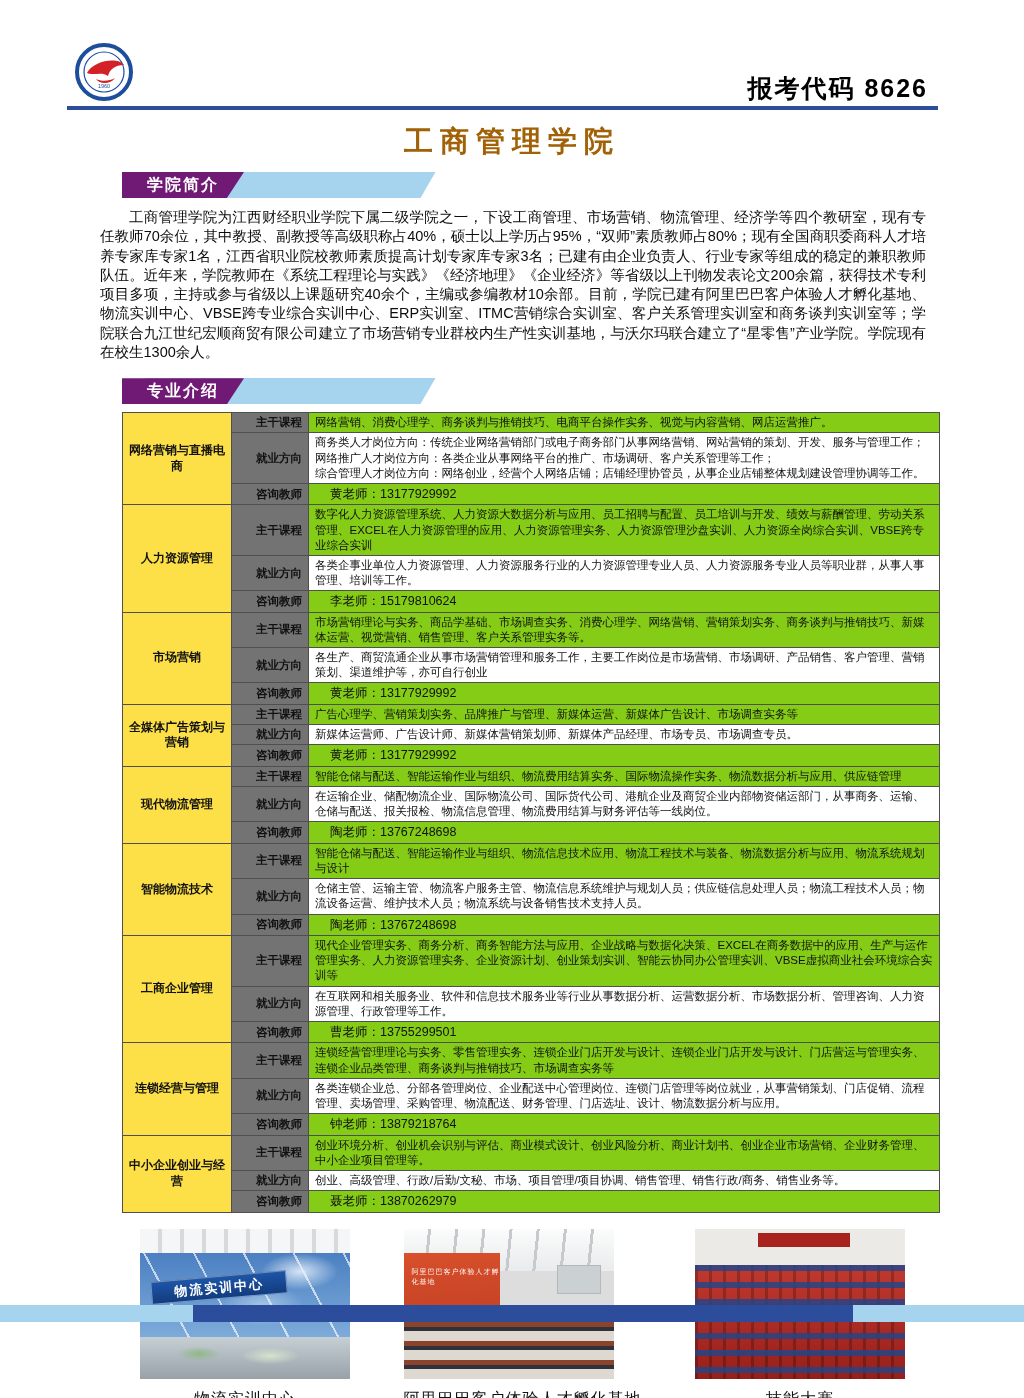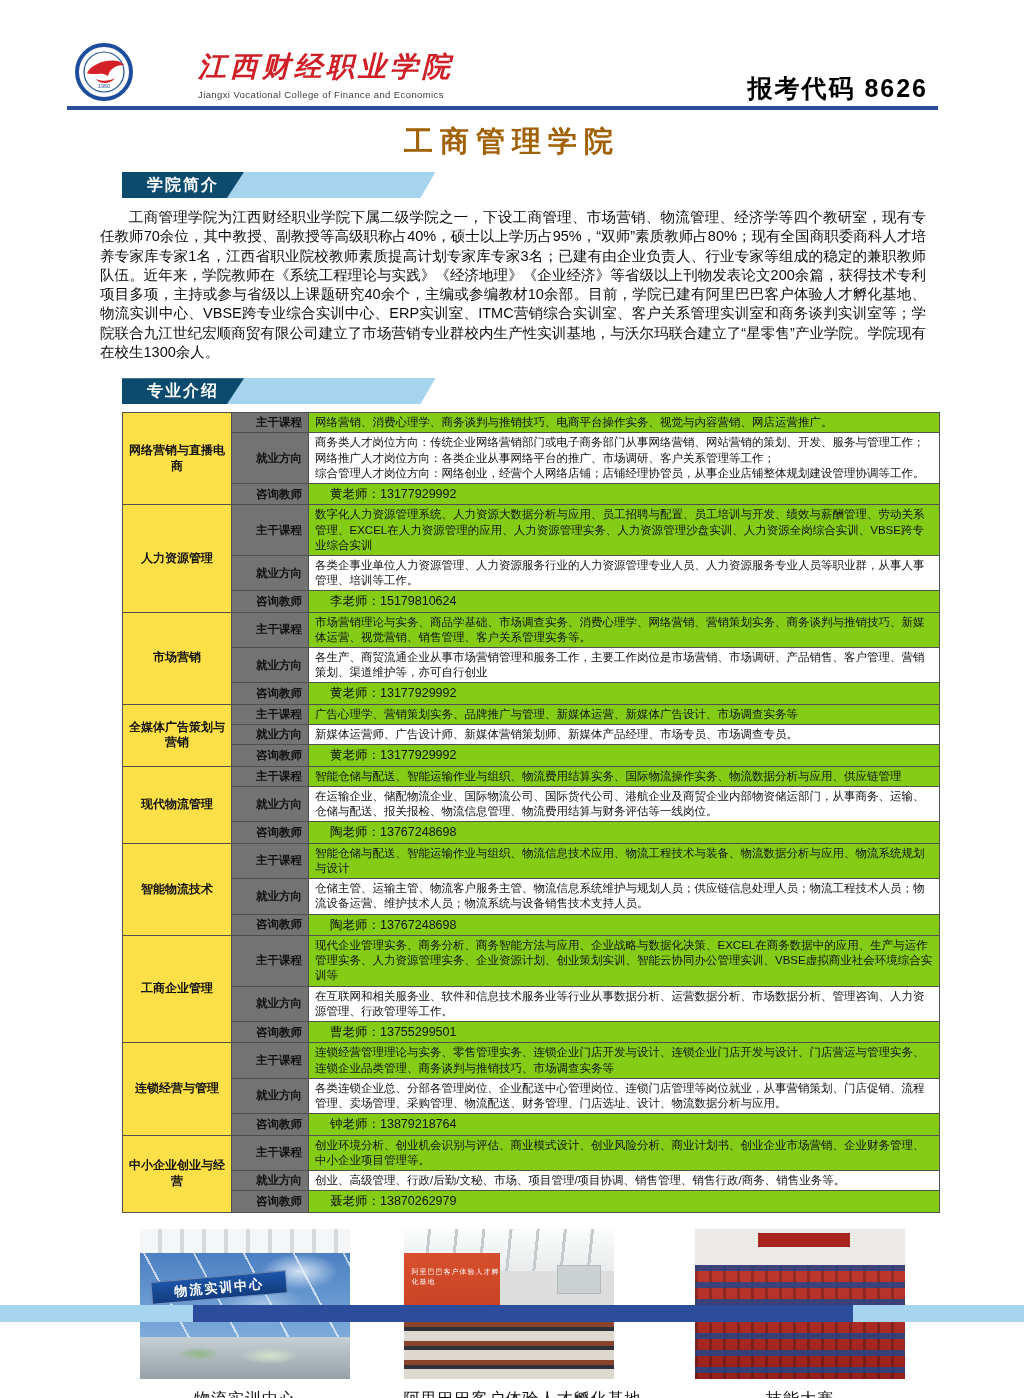--- a/index.html
+++ b/index.html
@@ -18,21 +18,21 @@
 
   .page-title { position:absolute; top:122px; left:0; width:100%; text-align:center;
                 font-size:29px; font-weight:bold; color:#a16207; letter-spacing:7px; }
 
   .content { position:absolute; top:166px; left:0; right:0; }
 
   
   .sec-head { position:relative; height:26px; width:330px; margin:6px 0 8px 122px; }
   .sec-head-light { position:absolute; left:16px; top:0; width:290px; height:100%;
                     background:#a6d3ee; transform:skewX(-30deg); }
-  .sec-head-dark { position:absolute; left:0; top:0; width:122px; height:100%; background:#0c4a6e;
+  .sec-head-dark { position:absolute; left:0; top:0; width:122px; height:100%; background:#701a75;
                    color:#fff; font-size:16px; font-weight:bold; letter-spacing:2px;
                    display:flex; align-items:center; justify-content:center;
                    clip-path:polygon(0 0,100% 0,86% 100%,0 100%); }
 
   
   .intro-text { margin:10px 98px 0 100px; font-size:14.5px; line-height:1.33;
                 text-align:justify; text-indent:2em; color:#0c0c0c; }
 
   
   .majors-table { margin:2px 0 0 122px; width:818px; border-collapse:collapse; table-layout:fixed; }
@@ -103,24 +103,20 @@
 <div class="page">
 
   <div class="logo">
     <svg width="60" height="60" viewBox="0 0 60 60">
       <circle cx="30" cy="30" r="27" fill="#ffffff" stroke="#1d4e9c" stroke-width="4"></circle>
       <circle cx="30" cy="30" r="20" fill="#ffffff" stroke="#1d4e9c" stroke-width="1.2"></circle>
       <path d="M13,31 C20,18 44,15 50,23 C41,23 36,27 34,34 C28,29 19,34 13,31 Z" fill="#d42127"></path>
       <path d="M22,37 C28,40 36,39 41,36 C37,42 26,43 22,37 Z" fill="#d42127"></path>
       <text x="30" y="46" text-anchor="middle" font-size="5.5" fill="#1d4e9c">1960</text>
     </svg>
-  </div>
-  <div class="brand">
-    <div class="brand-zh">江西财经职业学院</div>
-    <div class="brand-en">Jiangxi    Vocational College of    Finance and Economics</div>
   </div>
   <div class="code">报考代码 8626</div>
   <div class="top-rule"></div>
 
   <div class="page-title">工商管理学院</div>
 
   <div class="content">
 
     <div class="sec-head">
       <div class="sec-head-light"></div>

